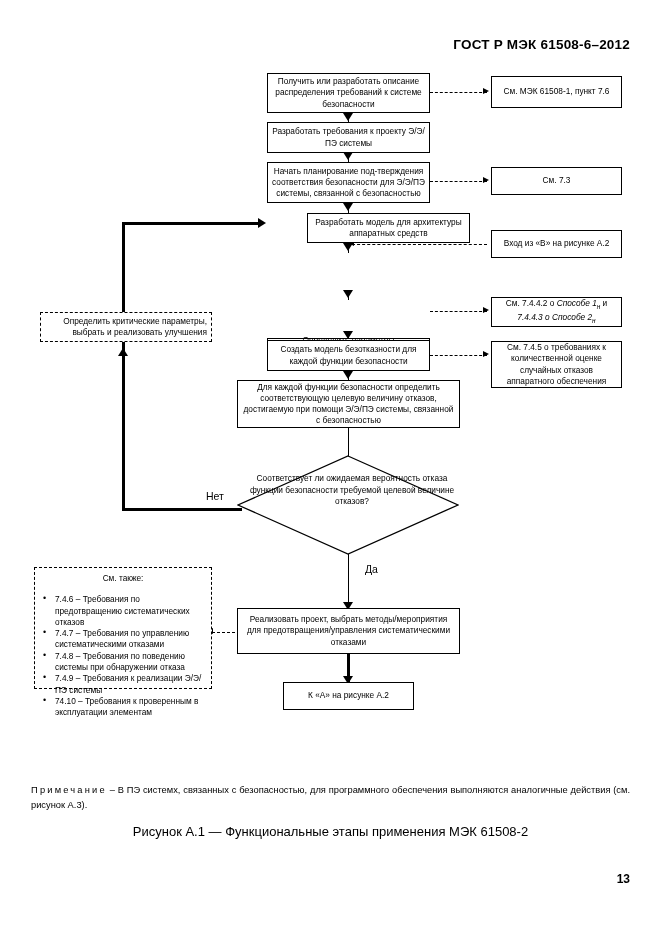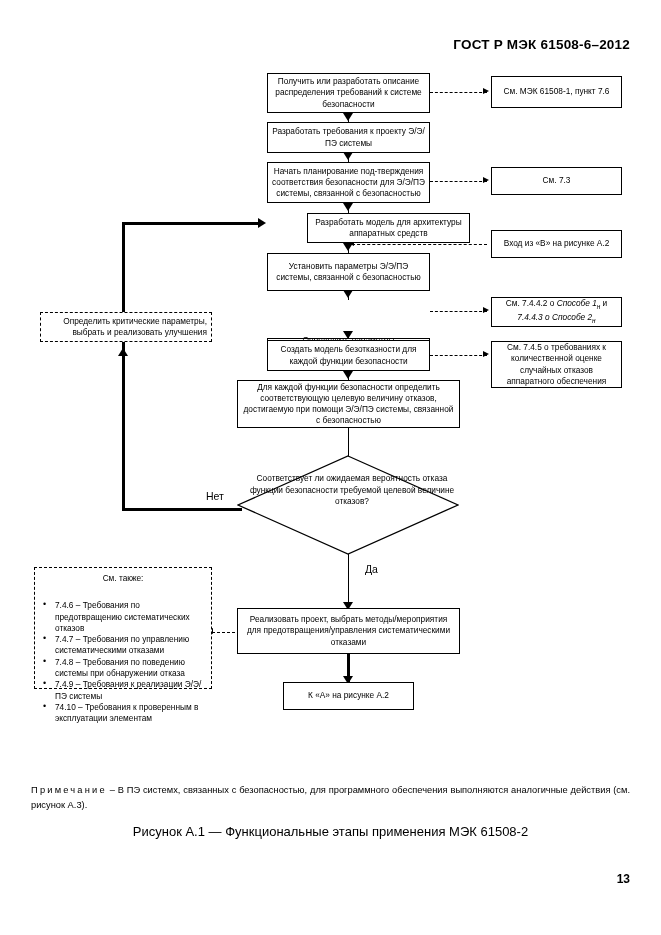--- a/index.html
+++ b/index.html
@@ -94,21 +94,21 @@
   .seealso{
     position:absolute;
     box-sizing:border-box;
     border:1.3px dashed #000;
     background:#fff;
     font-size:8.3px;
     line-height:11.3px;
     padding:5px 6px 6px 6px;
     z-index:5;
   }
-  .seealso .sa-title{text-align:center;margin-bottom:16px;}
+  .seealso .sa-title{text-align:center;margin-bottom:10px;}
   .seealso ul{
     margin:0;padding:0;list-style:none;
   }
   .seealso li{
     position:relative;
     padding-left:14px;
     margin-bottom:0px;
   }
   .seealso li:before{
     content:"\2022";
@@ -212,23 +212,20 @@
   </div>
 
   <div class="node" style="left:267px;top:162px;width:163px;height:41px;">
     <span>Начать планирование под-тверждения соответствия безопасности для Э/Э/ПЭ системы, связанной с безопасностью</span>
   </div>
 
   <div class="node" style="left:267px;top:213px;width:163px;height:30px;margin-left:40px;">
     <span>Разработать модель для архитектуры аппаратных средств</span>
   </div>
 
-  <div class="node" style="left:267px;top:253px;width:163px;height:38px;">
-    <span>Установить параметры Э/Э/ПЭ системы, связанной с безопасностью</span>
-  </div>
 
   <div class="node" style="left:267px;top:300px;width:163px;height:31px;margin-top:38px;">
     <span>Определить параметры<br>безопасности для<br><i>Способа&nbsp;1<sub>н</sub> или Способа&nbsp;2<sub>н</sub></i></span>
   </div>
 
   <div class="node" style="left:267px;top:340px;width:163px;height:31px;">
     <span>Создать модель безотказности для каждой функции безопасности</span>
   </div>
 
   <div class="node" style="left:237px;top:380px;width:223px;height:48px;">

